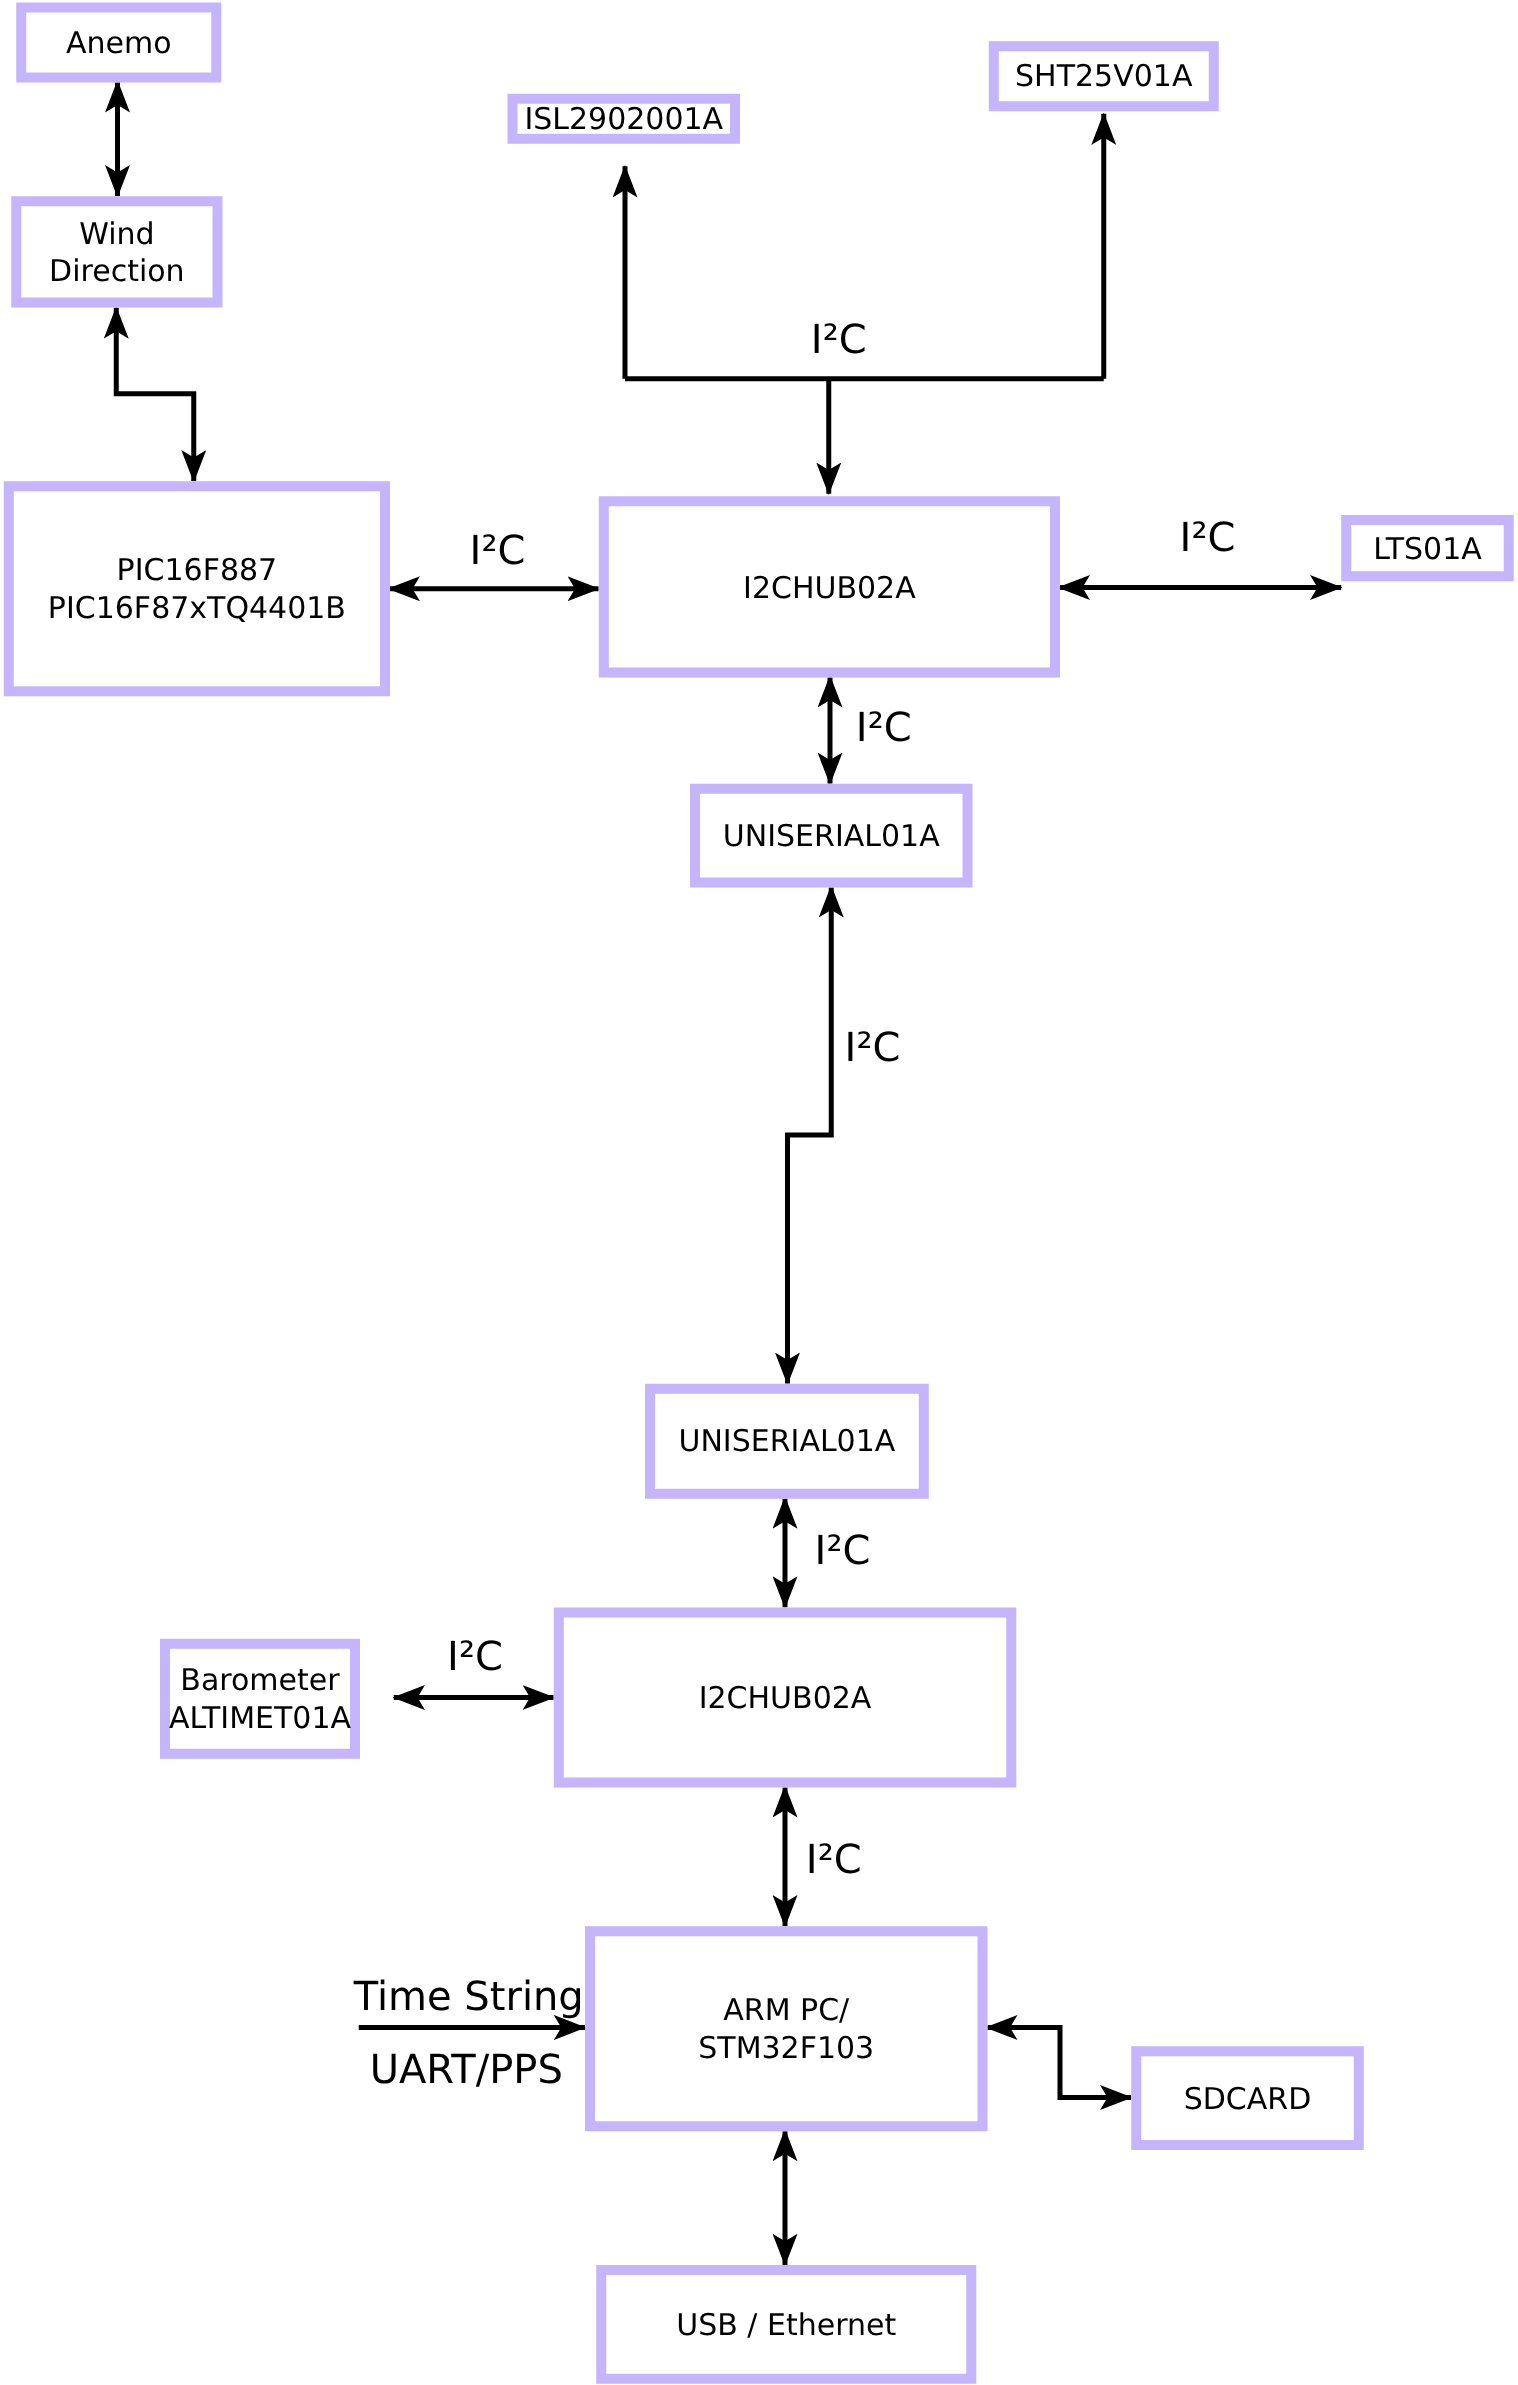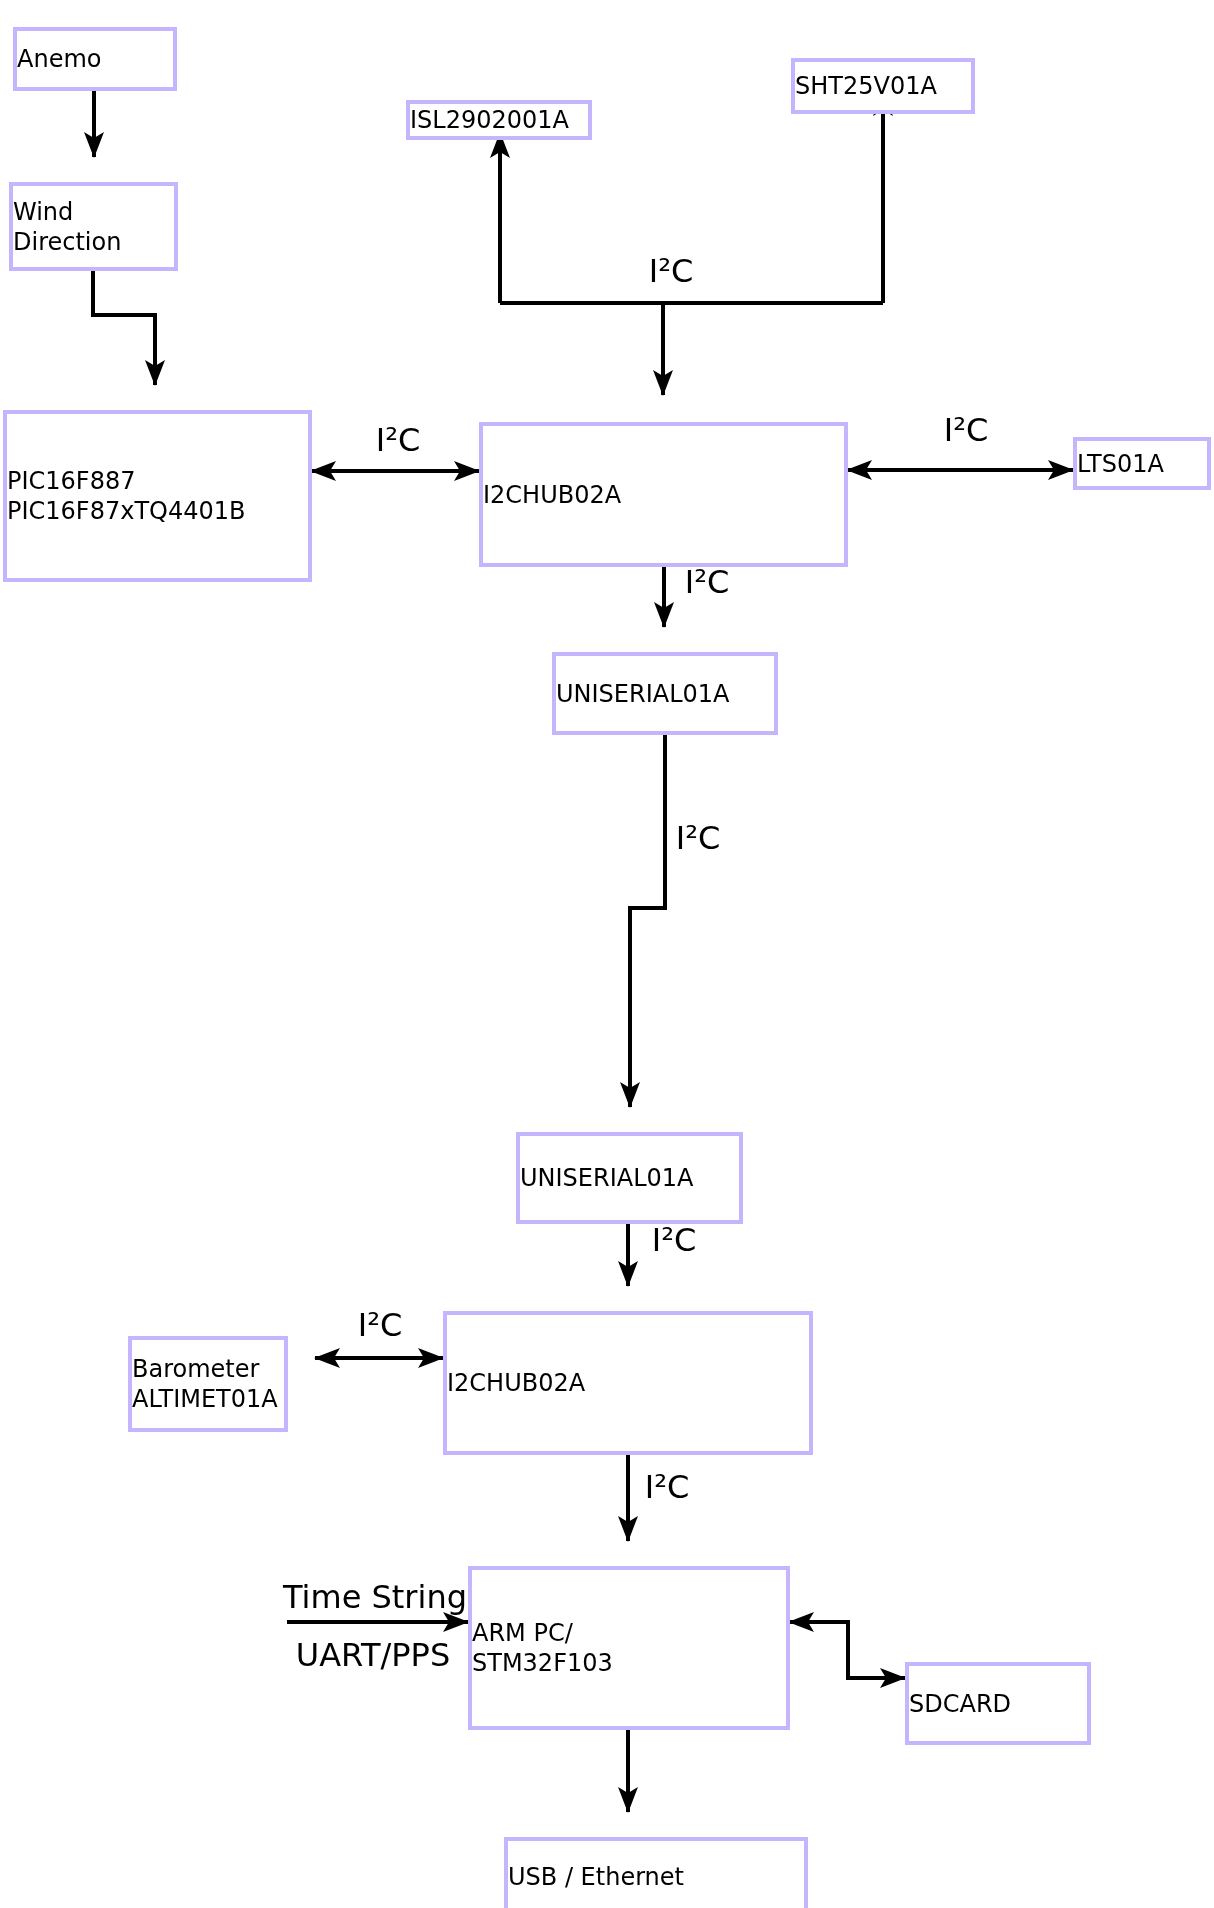--- a/index.html
+++ b/index.html
@@ -3,44 +3,44 @@
 <meta charset="utf-8">
 <style>
   html,body{margin:0;padding:0;background:#ffffff;}
   .canvas{
     position:relative;width:1214px;height:1908px;background:#ffffff;
     font-family:"DejaVu Sans","Liberation Sans",sans-serif;color:#000000;overflow:hidden;
   }
   .edges{position:absolute;left:0;top:0;width:1214px;height:1908px;}
   .edge{stroke:#000000;stroke-width:4;fill:none;}
   .node{
-    position:absolute;box-sizing:border-box;border:4px solid #c4b5fd;background:#ffffff;
-    display:flex;flex-direction:column;align-items:flex-start;justify-content:center;
-    text-align:center;font-size:24px;line-height:1.25;margin-top:25px;
+    position:absolute;box-sizing:border-box;border:8px solid #c4b5fd;background:#ffffff;
+    display:flex;flex-direction:column;align-items:center;justify-content:center;
+    text-align:center;font-size:24px;line-height:1.25;
   }
   .lbl{
     position:absolute;transform:translate(-50%,-50%);font-size:32px;
     white-space:nowrap;background:transparent;
   }
   
   #n-anemo{left:13px;top:2px;width:164px;height:64px}
   #n-wind{left:9px;top:157px;width:169px;height:89px}
   #n-pic{left:3px;top:385px;width:309px;height:172px}
   #n-isl{left:406px;top:75px;width:186px;height:40px}
   #n-sht{left:791px;top:33px;width:184px;height:56px}
   #n-hub1{left:479px;top:397px;width:369px;height:145px}
   #n-lts{left:1073px;top:412px;width:138px;height:53px}
   #n-uni1{left:552px;top:627px;width:226px;height:83px}
   #n-uni2{left:516px;top:1107px;width:227px;height:92px}
   #n-hub2{left:443px;top:1286px;width:370px;height:144px}
   #n-baro{left:128px;top:1311px;width:160px;height:96px}
   #n-arm{left:468px;top:1541px;width:322px;height:164px}
   #n-gps{left:108px;top:1583px;width:180px;height:78px}
   #n-sd{left:905px;top:1637px;width:186px;height:83px}
-  #n-usb{left:504px;top:1812px;width:304px;height:79px}
+  #n-usb{left:477px;top:1812px;width:304px;height:95px}
   
   #l-i2c-pic{left:398px;top:440px}
   #l-i2c-bus{left:671px;top:271px}
   #l-i2c-lts{left:966px;top:430px}
   #l-i2c-hub-uni{left:707px;top:582px}
   #l-i2c-long{left:698px;top:838px}
   #l-i2c-uni-hub2{left:674px;top:1240px}
   #l-i2c-baro{left:380px;top:1325px}
   #l-i2c-hub2-arm{left:667px;top:1487px}
   #l-time-string{left:375px;top:1597px}

